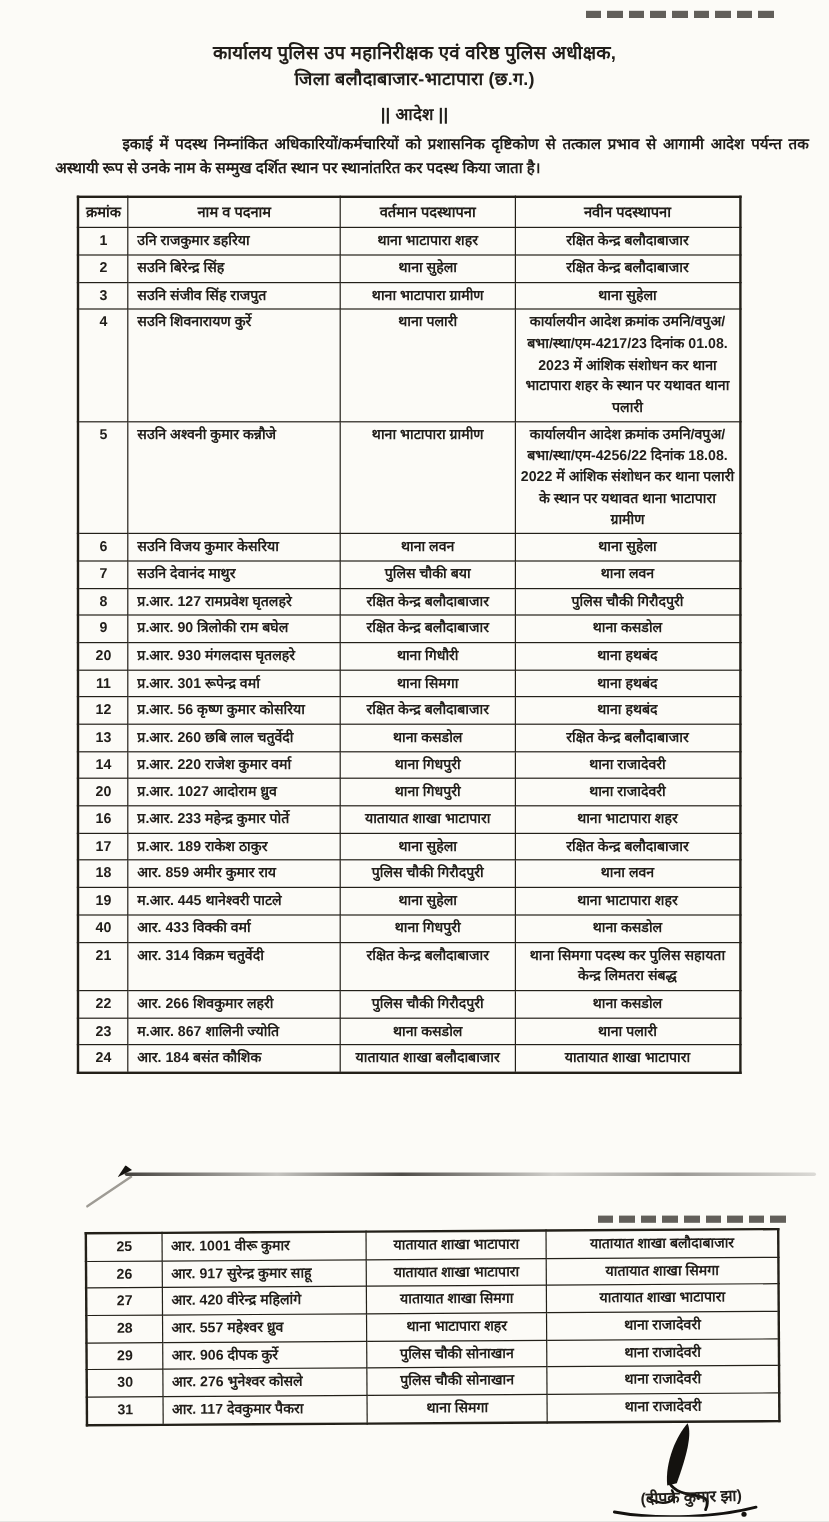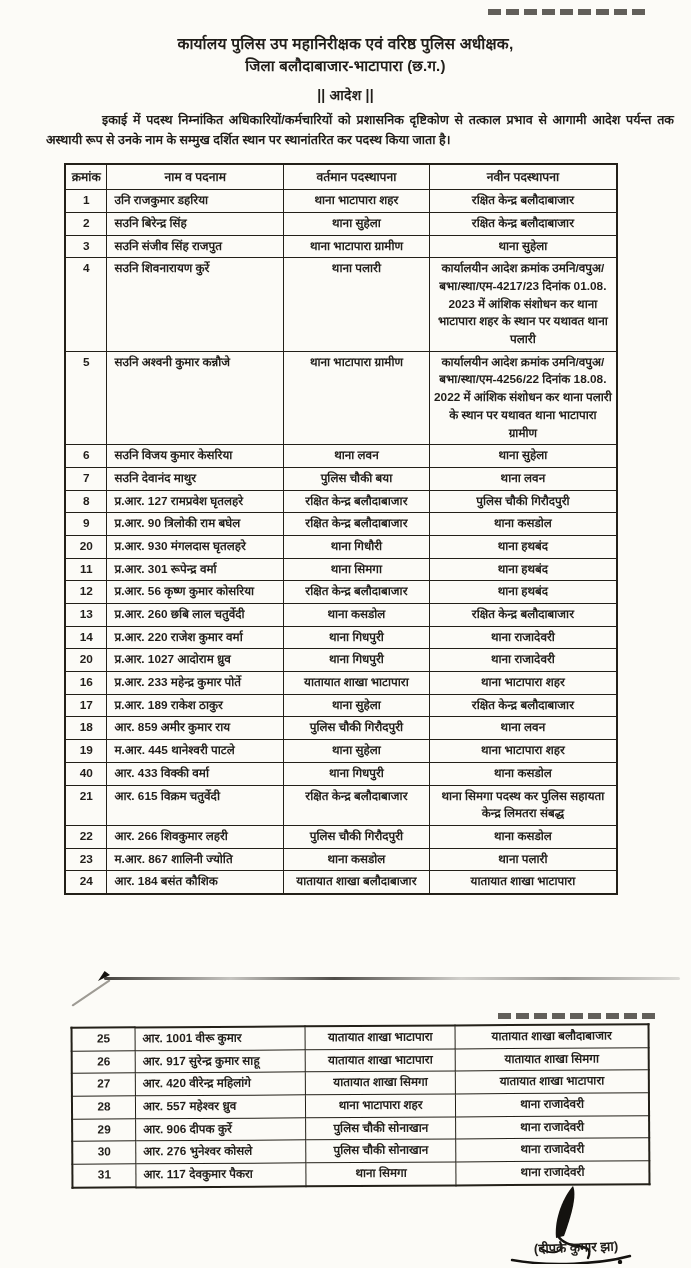--- a/index.html
+++ b/index.html
@@ -202,21 +202,21 @@
           <td class="c-new">थाना भाटापारा शहर</td>
         </tr>
         <tr>
           <td class="c-sn">40</td>
           <td class="c-name">आर. 433 विक्की वर्मा</td>
           <td class="c-cur">थाना गिधपुरी</td>
           <td class="c-new">थाना कसडोल</td>
         </tr>
         <tr>
           <td class="c-sn">21</td>
-          <td class="c-name">आर. 615 विक्रम चतुर्वेदी</td>
+          <td class="c-name">आर. 314 विक्रम चतुर्वेदी</td>
           <td class="c-cur">रक्षित केन्द्र बलौदाबाजार</td>
           <td class="c-new">थाना सिमगा पदस्थ कर पुलिस सहायता केन्द्र लिमतरा संबद्ध</td>
         </tr>
         <tr>
           <td class="c-sn">22</td>
           <td class="c-name">आर. 266 शिवकुमार लहरी</td>
           <td class="c-cur">पुलिस चौकी गिरौदपुरी</td>
           <td class="c-new">थाना कसडोल</td>
         </tr>
         <tr>

